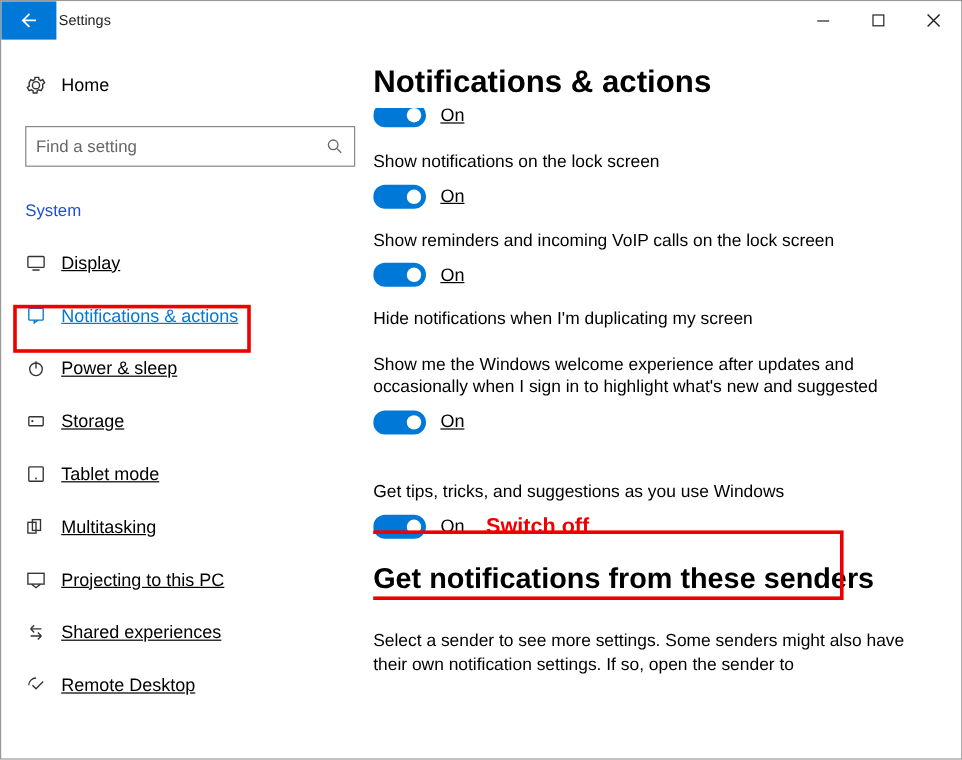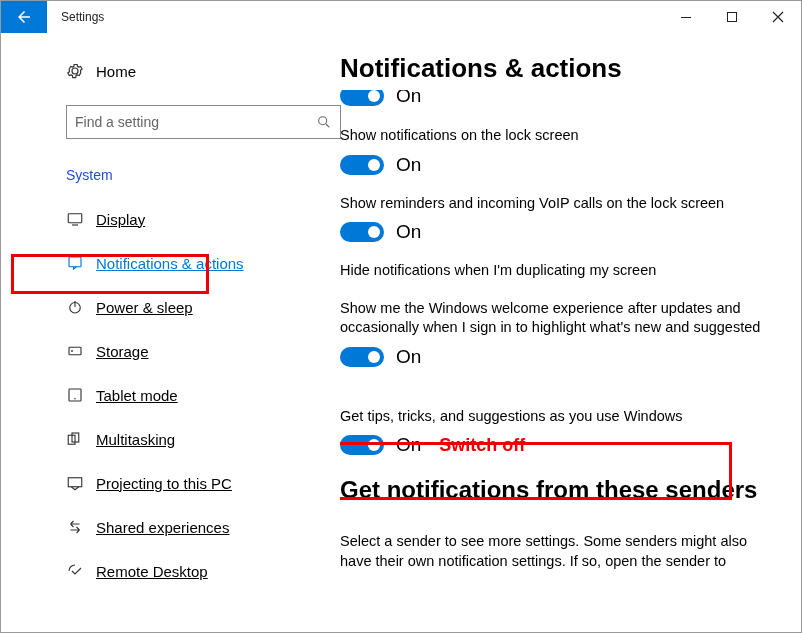--- a/index.html
+++ b/index.html
@@ -27,43 +27,42 @@
     color: #fff;
     display: flex;
     align-items: center;
     justify-content: center;
     cursor: pointer;
   }
   .title-text {
     flex: 1;
     display: flex;
     align-items: center;
-    padding-left: 14px;
+    padding-left: 2px;
     font-size: 12px;
     color: #222;
   }
   .win-controls { display: flex; }
   .win-btn {
     width: 46px;
     display: flex;
     align-items: center;
     justify-content: center;
     font-size: 13px;
     color: #222;
     cursor: pointer;
   }
   
   .body-area {
     display: flex;
     height: calc(100% - 32px);
   }
   .sidebar {
     width: 310px;
-    padding: 20px 0 0 36px;
-    margin-left: 29px;
+    padding: 20px 0 0 20px;
   }
   .home-row {
     display: flex;
     align-items: center;
     height: 36px;
     margin-bottom: 16px;
     cursor: pointer;
   }
   .home-row .icon-slot { width: 30px; display:flex; align-items:center; }
   .home-row .home-label { font-size: 15px; }
@@ -139,21 +138,21 @@
   .toggle.off {
     background: #fff;
     border: 2px solid #333;
   }
   .knob {
     width: 12px; height: 12px; border-radius: 50%;
     position: absolute; top: 50%; transform: translateY(-50%);
   }
   .toggle.on .knob { background: #fff; right: 4px; }
   .toggle.off .knob { background: #333; left: 3px; }
-  .toggle-state { margin-left: 12px; font-size: 19px; }
+  .toggle-state { margin-left: 12px; font-size: 15px; text-decoration: underline; }
   .switchoff-note {
     margin-left: 18px;
     color: #e00;
     font-weight: 700;
     font-size: 18px;
     text-align: center;
   }
   .tips-highlight {
     position: absolute;
     border: 3px solid #e00;

